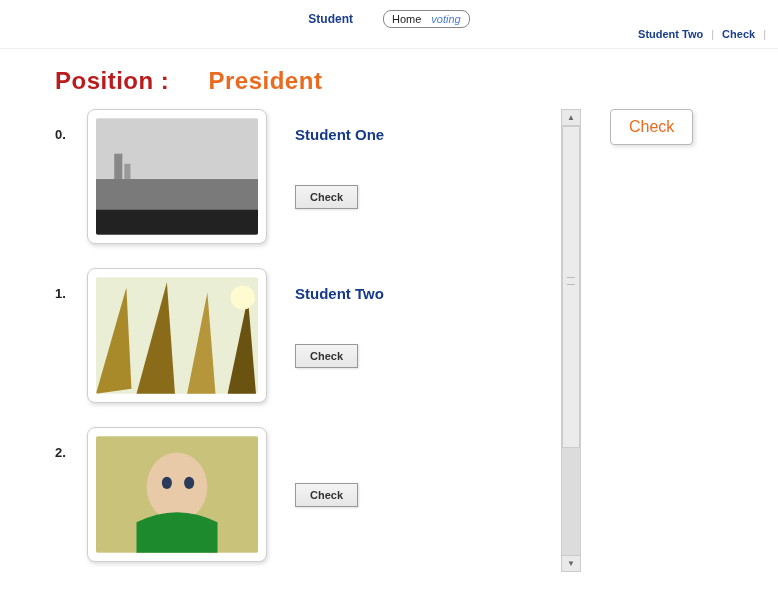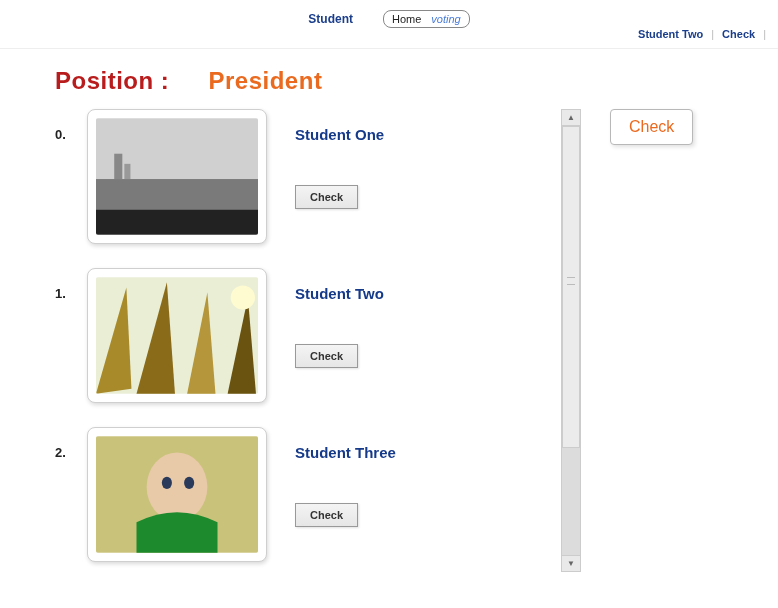--- a/index.html
+++ b/index.html
@@ -102,21 +102,20 @@
       <div class="img-frame">
         <svg viewBox="0 0 160 115">
           <rect width="160" height="115" fill="#c9c27a"></rect>
           <ellipse cx="80" cy="50" rx="30" ry="34" fill="#e8c9a8"></ellipse>
           <ellipse cx="70" cy="46" rx="5" ry="6" fill="#2a3a5a"></ellipse>
           <ellipse cx="92" cy="46" rx="5" ry="6" fill="#2a3a5a"></ellipse>
           <path d="M40 115 L40 85 Q80 65 120 85 L120 115 Z" fill="#1e8a2e"></path>
         </svg>
       </div>
       <div class="cand-info">
-        <div class="cand-name">Student Three</div>
         <button class="check-btn">Check</button>
       </div>
     </div>
 
   </div>
 
   <div class="scroll-col">
     <div class="scroll-arrow">▲</div>
     <div class="scroll-track">
       <div class="scroll-thumb">

